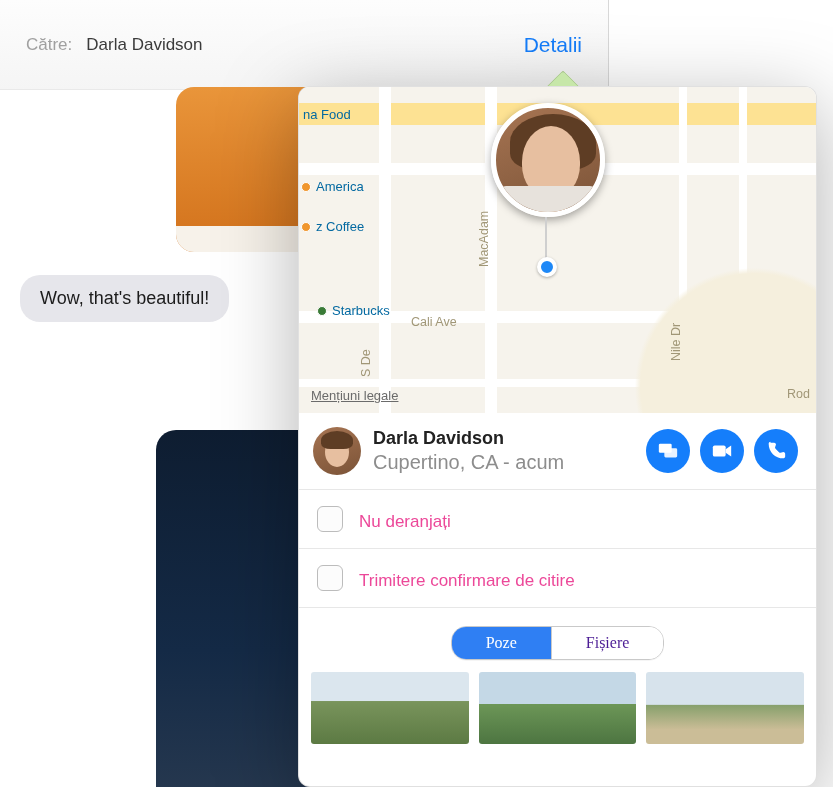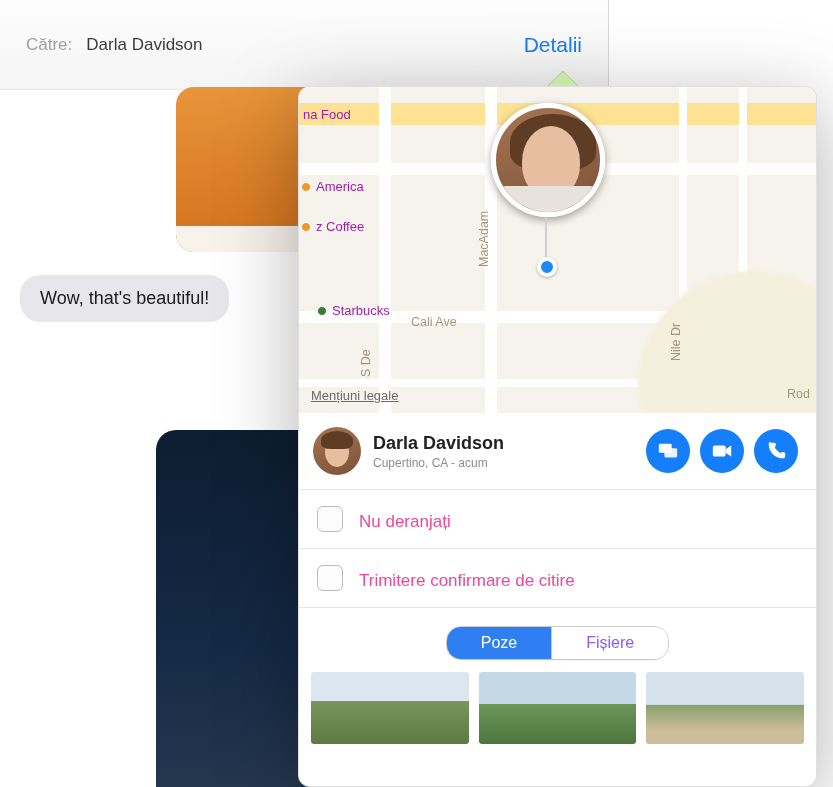--- a/index.html
+++ b/index.html
@@ -127,21 +127,21 @@
     .map {
       position: relative;
       height: 326px;
       background: #f6f3ec;
       overflow: hidden;
     }
     .road-h { position:absolute; height:12px; background:#fff; left:-10px; right:-10px;}
     .road-v { position:absolute; width:12px; background:#fff; top:-10px; bottom:-10px;}
     .road-y { position:absolute; height:22px; background:#fde293; left:-10px; right:-10px;}
     .road-name{position:absolute;font-size:12.5px;color:#a19777;white-space:nowrap;}
-    .poi{position:absolute;font-size:13px;color:#a21caf;white-space:nowrap;display:flex;align-items:center;gap:5px;}
+    .poi{position:absolute;font-size:13px;color:#0369a1;white-space:nowrap;display:flex;align-items:center;gap:5px;}
     .poi-dot{width:10px;height:10px;border-radius:50%;background:#f0962d;display:inline-block;border:1px solid #fff;}
     .legal{position:absolute;left:12px;bottom:10px;font-size:13px;color:#6b6b6b;text-decoration:underline;cursor:pointer;}
 
     .avatar-pin{
       position:absolute; left:192px; top:16px;
       width:114px;height:114px;border-radius:50%;
       background: linear-gradient(160deg,#a67452,#7b5337);
       border:5px solid #fff;
       box-shadow:0 3px 8px rgba(0,0,0,0.35);
       overflow:hidden;
@@ -167,21 +167,21 @@
     }
     .mini-avatar{
       width:48px;height:48px;border-radius:50%;
       background:linear-gradient(160deg,#a67452,#7b5337);
       position:relative;overflow:hidden;flex-shrink:0;
     }
     .mini-avatar::before{content:"";position:absolute;left:12px;top:10px;width:24px;height:30px;background:#e7bfa0;border-radius:50%;}
     .mini-avatar::after{content:"";position:absolute;left:8px;top:4px;width:32px;height:18px;background:#5e3d24;border-radius:50% 50% 30% 30%;}
     .contact-text{flex:1;min-width:0;}
     .contact-name{font-size:18px;font-weight:600;color:#222;}
-    .contact-loc{font-size:12px;color:#8d8d8d;margin-top:2px;}
+    .contact-loc{font-size:20px;color:#8d8d8d;margin-top:2px;}
     .action-btns{display:flex;gap:10px;}
     .round-btn{
       width:44px;height:44px;border-radius:50%;
       background:#157efb;display:flex;align-items:center;justify-content:center;
       cursor:pointer;
     }
     .round-btn svg{width:22px;height:22px;fill:#fff;}
 
     .option-row{
       display:flex;align-items:flex-end;gap:16px;
@@ -193,23 +193,24 @@
     }
 
     .seg-wrap{
       border-top:1px solid #e7e7e7;
       padding:18px 0 12px;
       display:flex;justify-content:center;
     }
     .segmented{
       display:flex;border:1px solid #c9c9c9;border-radius:15px;overflow:hidden;
       box-shadow:0 1px 0 rgba(0,0,0,0.04);
+      font-family:Liberation Serif, serif;
     }
     .seg{
-      padding:7px 34px;font-size:16px;background:#fff;color:#8b5cf6;cursor:pointer;
+      padding:7px 34px;font-size:16px;background:#fff;color:#4c1d95;cursor:pointer;
     }
     .seg + .seg{border-left:1px solid #c9c9c9;}
     .seg.active{background:#2f7ff3;color:#fff;}
 
     .photo-grid{
       display:flex;gap:10px;padding:0 12px 12px;
     }
     .thumb{
       flex:1;height:72px;border-radius:3px;background:#7aa06a;
       background-image:linear-gradient(#c4d8e6 0%,#c4d8e6 44%,#6c9657 45%,#4d7541 100%);

